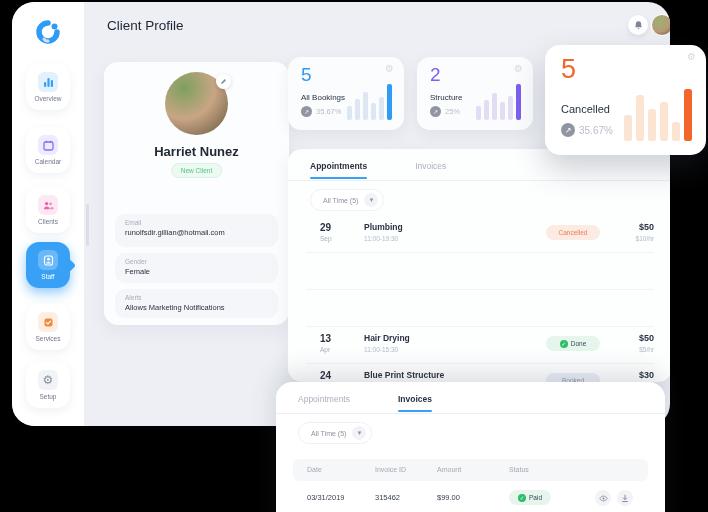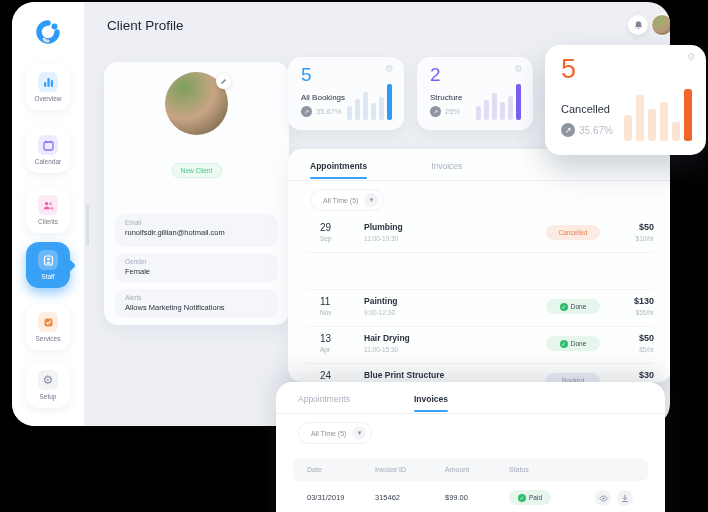--- a/index.html
+++ b/index.html
@@ -85,56 +85,56 @@
   .stat-2 .bars .bar { width:8px; border-radius:2.5px; }
   .stat-0 .bar { background:#dde6f3; } .stat-0 .bar.hot { background:#2e9bf6; }
   .stat-1 .bar { background:#e2ddf4; } .stat-1 .bar.hot { background:#7c5ff0; }
   .stat-2 .bar { background:#fbe4d2; } .stat-2 .bar.hot { background:#f2662a; }
 
   
   .panel { position:absolute; background:#fdfefe; border-radius:14px; box-shadow:0 6px 18px rgba(140,150,170,.15); }
   .appt-panel { left:276px; top:147px; width:384px; height:233px; }
   .inv-panel  { left:276px; top:382px; width:389px; height:158px; background:#fff; border-radius:16px;
                 box-shadow:0 -8px 26px rgba(60,70,90,.18); }
-  .tabs { position:absolute; left:22px; top:12px; display:flex; gap:64px; }
+  .tabs { position:absolute; left:22px; top:12px; display:flex; gap:48px; }
   .tab { font-size:8.5px; color:#a9b0bd; padding-bottom:8px; position:relative; }
   .tab.active { color:#2a3240; font-weight:bold; }
   .tab.active::after { content:""; position:absolute; left:0; bottom:0; height:2.5px; width:100%;
                        background:#38a0f5; border-radius:2px; }
   .tabs-rule { position:absolute; left:0; top:31px; width:100%; height:1px; background:#edeff3; }
   .filter-pill { position:absolute; left:22px; top:40px; height:22px; border:1px solid #eff1f5; border-radius:11px;
                  display:flex; align-items:center; gap:6px; padding:0 5px 0 12px; background:#fff; }
   .filter-label { font-size:7px; color:#8b93a0; }
   .filter-chevron { width:14px; height:14px; border-radius:50%; background:#f1f3f6; color:#8b93a0;
                     font-size:7px; display:flex; align-items:center; justify-content:center; }
 
   
   .appt-row { position:absolute; left:18px; width:348px; height:30px; }
   .row-rule { position:absolute; left:18px; width:348px; height:1px; background:#f1f3f7; }
-  .appt-day { position:absolute; left:14px; top:3px; font-size:10px; font-weight:normal; color:#2a3240; }
+  .appt-day { position:absolute; left:14px; top:3px; font-size:10px; font-weight:bold; color:#2a3240; }
   .appt-month { position:absolute; left:14px; top:16px; font-size:6.5px; color:#a9b0bd; }
   .appt-title { position:absolute; left:58px; top:3px; font-size:8.5px; font-weight:bold; color:#2a3240; }
   .appt-time { position:absolute; left:58px; top:16px; font-size:6.5px; color:#b3bac5; }
   .badge { position:absolute; left:240px; top:6px; width:54px; height:15px; border-radius:8px;
            display:flex; align-items:center; justify-content:center; gap:3px; font-size:6.5px; }
   .badge-cancelled { background:#fcebe2; color:#ef7b52; }
   .badge-booked { background:#e9eef8; color:#8b95a7; }
   .badge-done, .badge-paid { background:#e6f6ed; color:#3c4757; }
   .check-dot { width:8px; height:8px; border-radius:50%; background:#2ebd6b; color:#fff; font-size:5.5px;
                display:flex; align-items:center; justify-content:center; }
   .appt-price { position:absolute; right:0; top:3px; font-size:9px; font-weight:bold; color:#2a3240; text-align:right; }
   .appt-rate { position:absolute; right:0; top:16px; font-size:6.5px; color:#b3bac5; text-align:right; }
 
   
   .inv-head { position:absolute; left:17px; top:77px; width:355px; height:22px; background:#f6f7f9;
               border-radius:6px; }
   .inv-col { position:absolute; top:7px; font-size:7px; color:#a2aab8; }
   .inv-row { position:absolute; left:17px; top:103px; width:355px; height:26px; }
   .inv-cell { position:absolute; top:8px; font-size:7.5px; color:#3a4352; }
-  .c0 { left:14px; } .c1 { left:82px; } .c2 { left:152px; } .c3 { left:216px; }
+  .c0 { left:14px; } .c1 { left:82px; } .c2 { left:144px; } .c3 { left:216px; }
   .inv-row .badge { left:216px; top:5px; width:42px; }
   .icon-btn { position:absolute; top:5px; width:16px; height:16px; border-radius:50%; background:#f1f3f6;
               display:flex; align-items:center; justify-content:center; }
   .eye-btn { left:302px; } .dl-btn { left:324px; }
 
   svg { display:block; }
 </style>
 </head>
 <body>
 
@@ -226,20 +226,21 @@
 
   <section class="client-card">
     <div class="client-avatar"></div>
     <div class="edit-btn">
       <span>
         <svg width="7" height="7" viewBox="0 0 10 10">
             <path d="M1.5 8.5l.8-2.6 4.6-4.6 1.8 1.8-4.6 4.6z" fill="#8a919e"></path>
           </svg>
       </span>
     </div>
+    <div class="client-name">Harriet Nunez</div>
     <div class="client-badge">New Client</div>
 
     <div class="field field-0">
       <div class="field-label">Email</div>
       <div class="field-value">runolfsdir.gillian@hotmail.com</div>
     </div>
     <div class="field field-1">
       <div class="field-label">Gender</div>
       <div class="field-value">Female</div>
     </div>
@@ -302,32 +303,20 @@
       <span class="appt-title">Plumbing</span>
       <span class="appt-time">11:00-19:30</span>
       <span class="badge badge-cancelled">Cancelled</span>
       <span class="appt-price">$50</span>
       <span class="appt-rate">$10/hr</span>
     </div>
     <div class="row-rule" style="top:103px"></div>
 
     <div class="row-rule" style="top:140px"></div>
 
-    <div class="appt-row" style="top:144px">
-      <span class="appt-day">11</span>
-      <span class="appt-month">Nov</span>
-      <span class="appt-title">Painting</span>
-      <span class="appt-time">9:00-12:30</span>
-      <span class="badge badge-done">
-          <span class="check-dot">✓</span>
-          <span>Done</span>
-        </span>
-      <span class="appt-price">$130</span>
-      <span class="appt-rate">$55/hr</span>
-    </div>
     <div class="row-rule" style="top:177px"></div>
 
     <div class="appt-row" style="top:181px">
       <span class="appt-day">13</span>
       <span class="appt-month">Apr</span>
       <span class="appt-title">Hair Drying</span>
       <span class="appt-time">11:00-15:30</span>
       <span class="badge badge-done">
           <span class="check-dot">✓</span>
           <span>Done</span>

